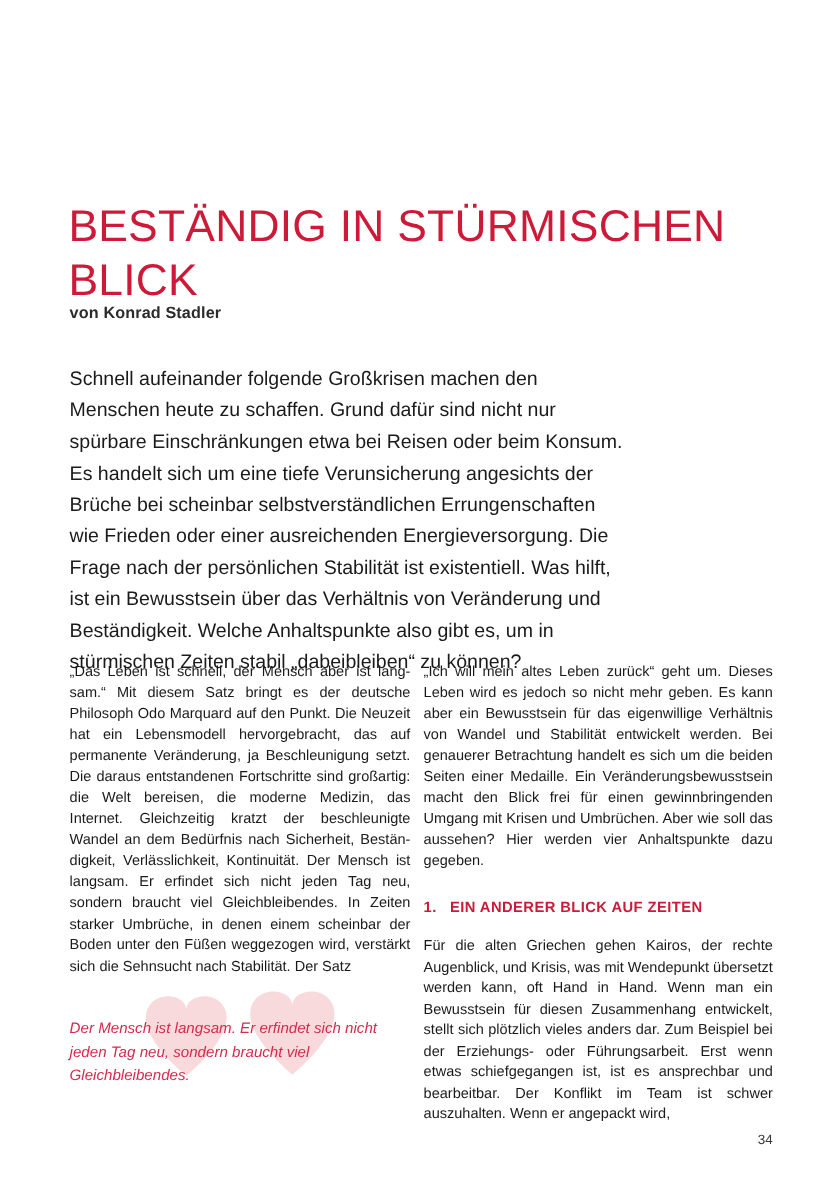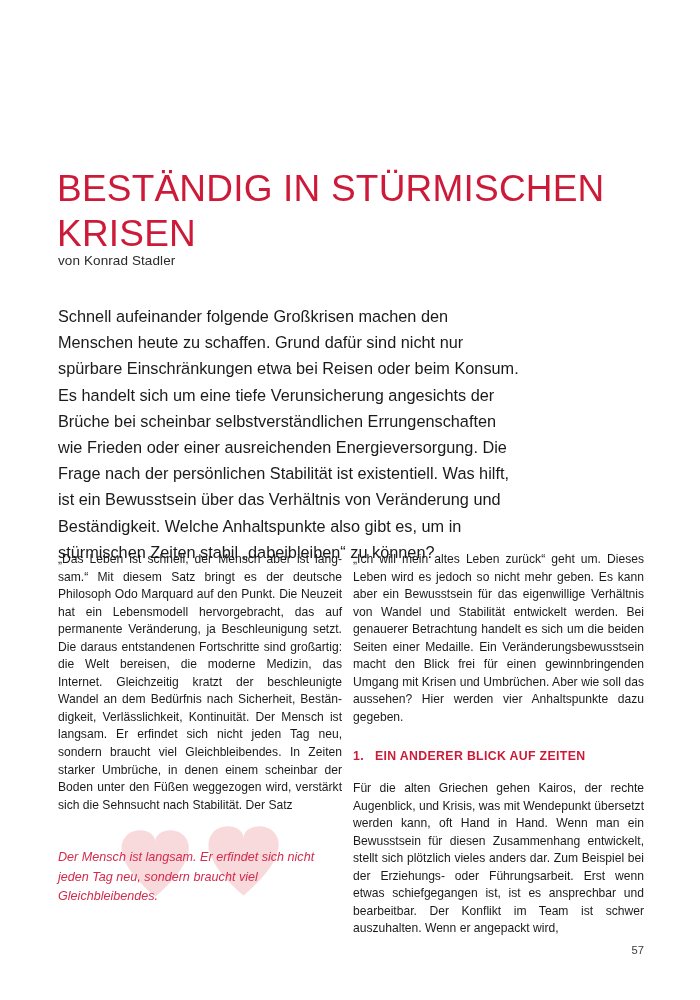--- a/index.html
+++ b/index.html
@@ -33,21 +33,21 @@
     letter-spacing: 0.2px;
     color: #cc1a38;
     white-space: pre-line;
   }
 
   .byline {
     position: absolute;
     left: 58px;
     top: 253px;
     font-size: 13.5px;
-    font-weight: 400;
+    font-weight: 700;
     color: #2b2b2b;
     letter-spacing: 0.1px;
   }
 
   
   .lead {
     position: absolute;
     left: 58px;
     top: 303px;
     width: 462px;
@@ -135,21 +135,21 @@
     color: #3a3a3a;
     font-weight: 400;
   }
 </style>
 </head>
 <body>
 
 <div class="page">
 
   <h1 class="title">BESTÄNDIG IN STÜRMISCHEN
-KRISEN</h1>
+BLICK</h1>
 
   <div class="byline">von Konrad Stadler</div>
 
   <div class="lead">Schnell aufeinander folgende Großkrisen machen den Menschen heute zu schaffen. Grund dafür sind nicht nur spürbare Einschränkungen etwa bei Reisen oder beim Konsum. Es handelt sich um eine tiefe Verunsicherung angesichts der Brüche bei scheinbar selbstverständlichen Errungenschaften wie Frieden oder einer ausreichenden Energieversorgung. Die Frage nach der persönlichen Stabilität ist existentiell. Was hilft, ist ein Bewusstsein über das Verhältnis von Veränderung und Beständigkeit. Welche Anhaltspunkte also gibt es, um in stürmischen Zeiten stabil „dabeibleiben“ zu können?</div>
 
   <div class="col col-left">
     <p>„Das Leben ist schnell, der Mensch aber ist lang­sam.“ Mit diesem Satz bringt es der deutsche Philosoph Odo Marquard auf den Punkt. Die Neu­zeit hat ein Lebensmodell hervorgebracht, das auf permanente Veränderung, ja Beschleunigung setzt. Die daraus entstandenen Fortschritte sind großartig: die Welt bereisen, die moderne Medizin, das Internet. Gleichzeitig kratzt der beschleunigte Wandel an dem Bedürfnis nach Sicherheit, Bestän­digkeit, Verlässlichkeit, Kontinuität. Der Mensch ist langsam. Er erfindet sich nicht jeden Tag neu, sondern braucht viel Gleichbleibendes. In Zeiten starker Umbrüche, in denen einem scheinbar der Boden unter den Füßen weggezogen wird, ver­stärkt sich die Sehnsucht nach Stabilität. Der Satz</p>
   </div>
 
   <div class="col col-right">
@@ -164,15 +164,15 @@
   </div>
 
   <div class="pullquote-wrap">
     <svg class="hearts" viewBox="0 0 190 104">
       <path d="M48 10 C48 0, 30 -4, 22 6 C14 16, 20 34, 48 58 C76 34, 82 16, 74 6 C66 -4, 48 0, 48 10 Z" fill="#f7d3d6" opacity="0.85" transform="translate(-8,6) scale(1.15)"></path>
       <path d="M48 10 C48 0, 30 -4, 22 6 C14 16, 20 34, 48 58 C76 34, 82 16, 74 6 C66 -4, 48 0, 48 10 Z" fill="#f7d3d6" opacity="0.85" transform="translate(78,2) scale(1.2)"></path>
     </svg>
     <div class="pullquote">Der Mensch ist langsam. Er erfindet sich nicht jeden Tag neu, sondern braucht viel Gleichbleibendes.</div>
   </div>
 
-  <div class="folio">57</div>
+  <div class="folio">34</div>
 
 </div>
 
 </body></html>

